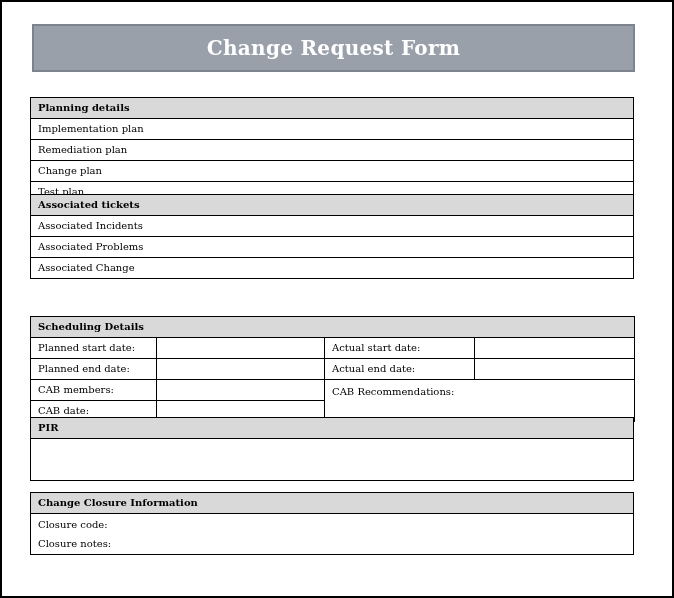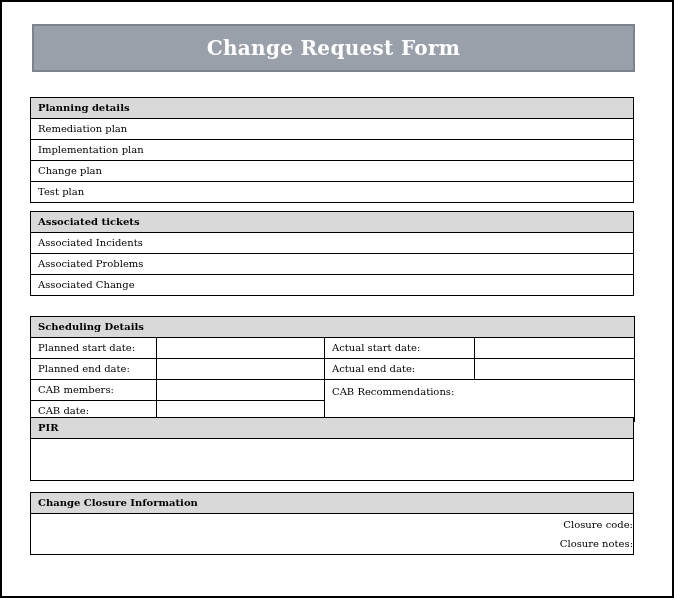--- a/index.html
+++ b/index.html
@@ -47,59 +47,59 @@
     vertical-align: middle;
     overflow: hidden;
     white-space: nowrap;
   }
   .tbl td.sec-header {
     background: #d9d9d9;
     font-weight: bold;
     height: 20px;
   }
   .tbl-planning   { top: 95px; }
-  .tbl-tickets    { top: 209px; padding-left: 35px; }
+  .tbl-tickets    { top: 192px; padding-left: 35px; }
   .tbl-scheduling { top: 314px; }
   .tbl-pir        { top: 415px; }
   .tbl-closure    { top: 490px; border-radius: 12px; }
   .tbl-planning td, .tbl-tickets td { height: 20px; }
   .tbl-tickets td { height: 21px; }
   .tbl-scheduling td { height: 21px; }
   .tbl-scheduling td.sec-header { height: 20px; }
   td.merged-cell {
     vertical-align: top;
     padding-top: 3px;
   }
   .pir-body { height: 42px; }
   .closure-body {
     height: 38px;
     vertical-align: top;
     padding-top: 2px;
   }
-  .closure-line { line-height: 19px; text-align: right; }
+  .closure-line { line-height: 19px; }
 </style>
 </head>
 <body>
 
 <div class="page">
 
   <div class="banner">
     <span class="banner-title">Change Request Form</span>
   </div>
 
   <table class="tbl tbl-planning">
     <tbody>
         <tr>
       <td class="sec-header">Planning details</td>
     </tr>
     <tr>
-      <td>Remediation plan</td>
+      <td>Implementation plan</td>
     </tr>
     <tr>
-      <td>Implementation plan</td>
+      <td>Remediation plan</td>
     </tr>
     <tr>
       <td>Change plan</td>
     </tr>
     <tr>
       <td>Test plan</td>
     </tr>
   </tbody>
     </table>
 

